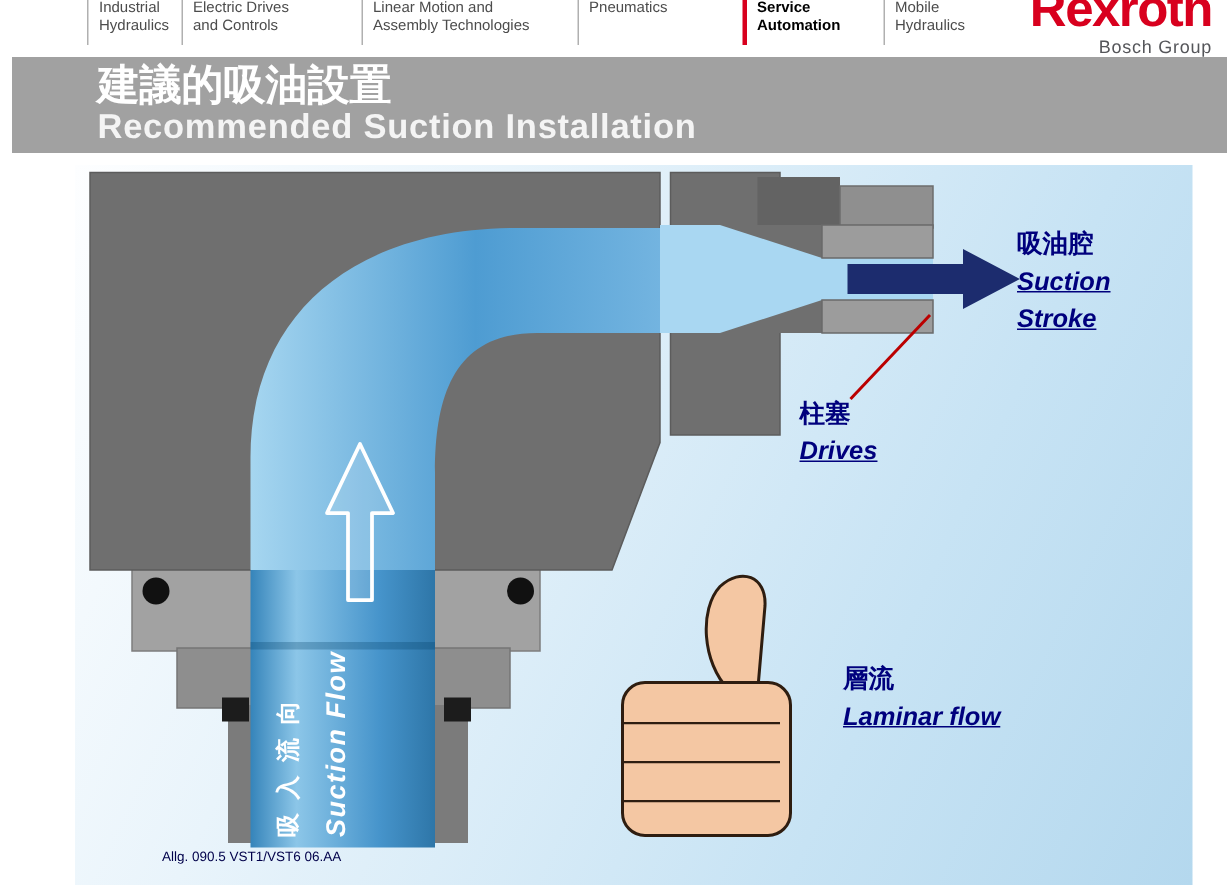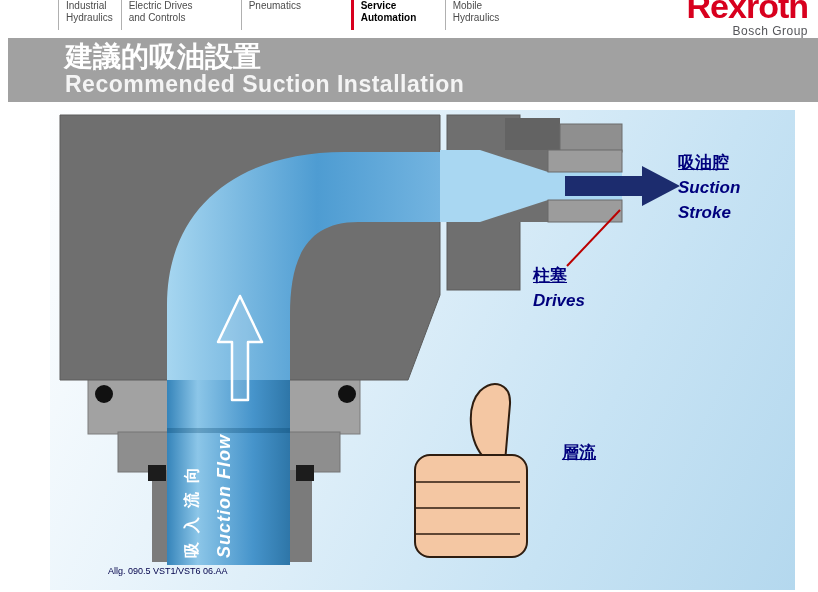--- a/index.html
+++ b/index.html
@@ -23,22 +23,22 @@
   .titlebar{margin-left:8px;height:64px;background:#a1a1a1;padding:5px 0 0 57px;box-sizing:border-box;}
   .title-zh{font-size:28px;font-weight:bold;color:#ffffff;line-height:27px;}
   .title-en{font-size:23px;font-weight:bold;color:#f4f4f4;line-height:28px;letter-spacing:0.5px;}
 
   
   .panel{position:absolute;left:50px;top:110px;width:745px;height:480px;
          background:linear-gradient(115deg,#fdfeff 0%,#e9f4fb 30%,#c7e3f4 72%,#b4d8ee 100%);}
   .panel svg{position:absolute;left:0;top:0;}
 
   .diagram-label{position:absolute;color:#00007d;font-weight:bold;font-size:17px;line-height:25px;}
-  .diagram-label .en{font-style:italic;display:block;}
-  .diagram-label .zh{display:block;text-decoration:underline;}
+  .diagram-label .en{font-style:italic;display:block;text-decoration:underline;}
+  .diagram-label .zh{display:block;}
 
   .flow-label{position:absolute;white-space:nowrap;color:#ffffff;font-weight:bold;
               transform-origin:0 100%;transform:rotate(-90deg);}
   .flow-zh{left:152px;top:428px;height:20px;font-size:16px;letter-spacing:9px;}
   .flow-en{left:186px;top:426px;height:22px;font-size:18px;font-style:italic;letter-spacing:1px;}
 
   .footer-note{position:absolute;left:58px;top:456px;font-size:9px;color:#00004a;}
 </style>
 </head>
 <body>
@@ -47,20 +47,24 @@
 
   <header class="topbar">
     <nav class="nav">
       <div class="nav-item w1">
         <span class="l1">Industrial</span>
         <span class="l2">Hydraulics</span>
       </div>
       <div class="nav-item w2">
         <span class="l1">Electric Drives</span>
         <span class="l2">and Controls</span>
+      </div>
+      <div class="nav-item w3">
+        <span class="l1">Linear Motion and</span>
+        <span class="l2">Assembly Technologies</span>
       </div>
       <div class="nav-item w4">
         <span class="l1">Pneumatics</span>
         <span class="l2"></span>
       </div>
       <div class="nav-item w5 active">
         <span class="l1">Service</span>
         <span class="l2">Automation</span>
       </div>
       <div class="nav-item w6">
@@ -151,20 +155,21 @@
       <span class="en">Stroke</span>
     </div>
 
     <div class="diagram-label" style="left:483px;top:153px;">
       <span class="zh">柱塞</span>
       <span class="en">Drives</span>
     </div>
 
     <div class="diagram-label" style="left:512px;top:330px;">
       <span class="zh">層流</span>
+      <span class="en">Laminar flow</span>
     </div>
 
     <div class="flow-label flow-zh">吸入流向</div>
     <div class="flow-label flow-en">Suction Flow</div>
 
     <div class="footer-note">Allg. 090.5 VST1/VST6 06.AA</div>
   </div>
 
 </div>
 

